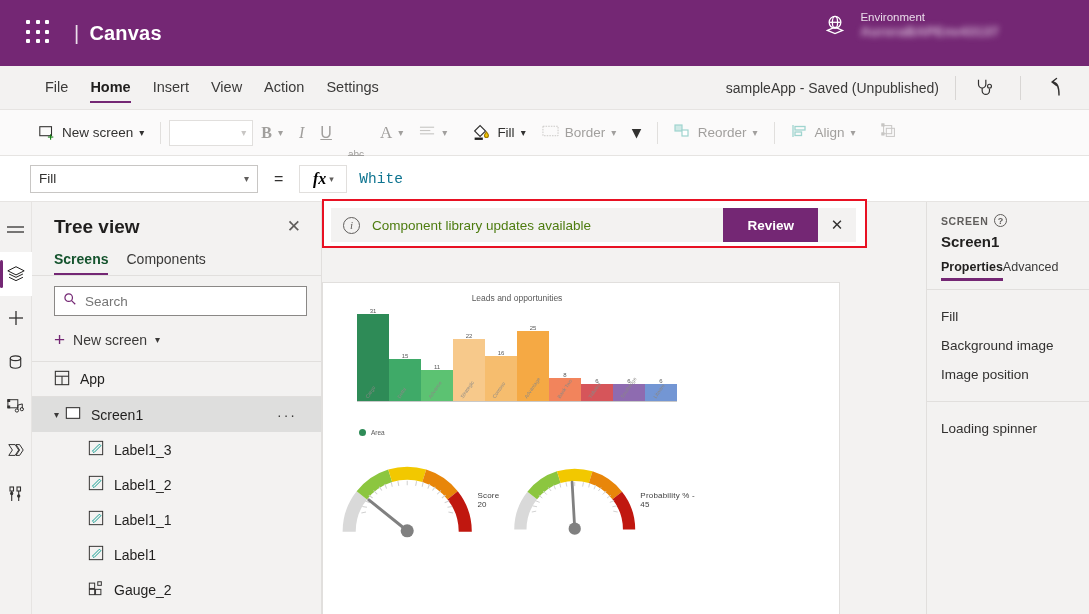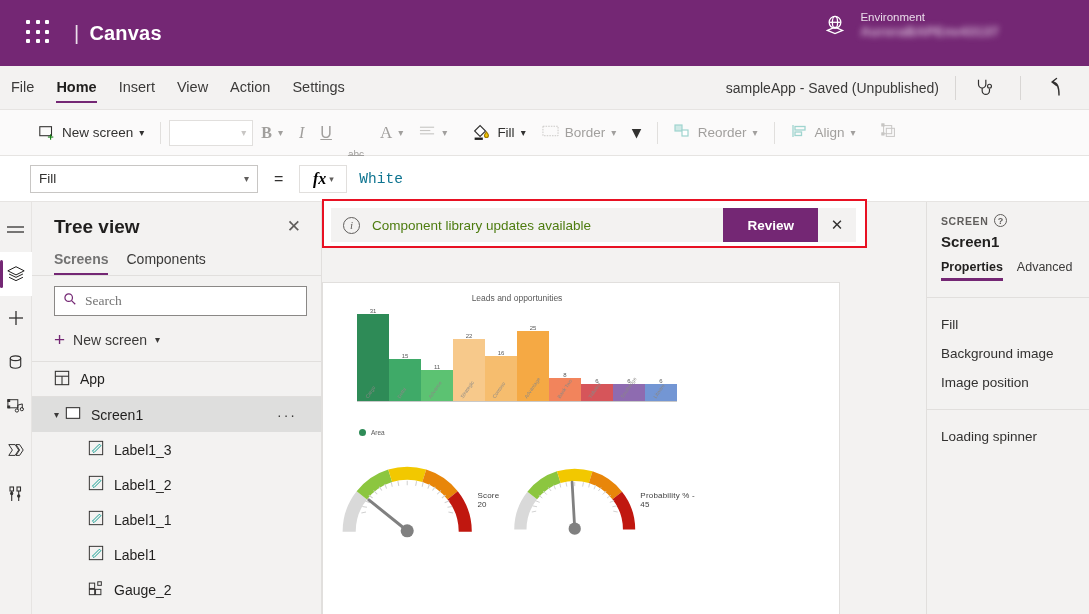--- a/index.html
+++ b/index.html
@@ -25,21 +25,21 @@
   .env-wrap { position:absolute; right:90px; top:10px; display:flex; align-items:center; gap:12px;}
   .globe { width:26px;height:26px; }
   .env-text { line-height:1.25; }
   .env-label { font-size:11.5px; color:#eadcea; }
   .env-value { font-size:13px; font-weight:bold; color:#dcc2dc;
     filter: blur(3.2px); letter-spacing:.5px; }
 
   
   .menubar {
     height: 44px; background:#f3f2f1; border-bottom:1px solid #e6e4e2;
-    display:flex; align-items:center; position:relative;
+    display:flex; align-items:center; padding-left:34px; position:relative;
   }
   .menu-item { font-size:14.5px; color:#3b3a39; padding:0 11px; line-height:43px; cursor:pointer; }
   .menu-item.active { font-weight:bold; color:#201f1e; position:relative; }
   .menu-item.active:after {
     content:""; position:absolute; left:11px; right:11px; bottom:6px; height:2px; background:#742774;
   }
   .saved-status { position:absolute; right:150px; font-size:14px; color:#3b3a39; }
   .mb-divider { position:absolute; width:1px; height:24px; background:#d8d6d4; }
   .mb-icon { position:absolute; width:30px; height:30px; display:flex; align-items:center; justify-content:center; cursor:pointer;}
 
@@ -89,27 +89,27 @@
      background:#742774; border-radius:2px; }
 
   
   .treepanel { width:290px; background:#f3f2f1; border-right:1px solid #e1dfdd;
      display:flex; flex-direction:column; }
   .tp-head { display:flex; align-items:center; justify-content:space-between; padding:12px 14px 8px 22px; }
   .tp-title { font-size:19px; font-weight:bold; color:#201f1e; }
   .tp-close { font-size:17px; color:#605e5c; cursor:pointer; padding:2px 6px; }
   .tp-tabs { display:flex; gap:18px; padding:4px 22px 0 22px; border-bottom:1px solid #e1dfdd;}
   .tp-tab { font-size:14px; color:#3b3a39; padding-bottom:8px; cursor:pointer; position:relative;}
-  .tp-tab.active { font-weight:bold; color:#737373; }
+  .tp-tab.active { font-weight:bold; color:#14532d; }
   .tp-tab.active:after { content:""; position:absolute; left:0; right:0; bottom:0; height:2px; background:#742774;}
   .tp-search-wrap { padding:10px 14px 8px 22px; }
   .tp-search { height:30px; border:1px solid #8a8886; background:#fff; display:flex; align-items:center;
      gap:8px; padding:0 8px; }
   .tp-search input { border:none; outline:none; font-size:13.5px; color:#1d4ed8;
-     font-family:Liberation Serif, serif; width:100%; background:transparent;}
+     font-family:Liberation Sans, sans-serif; width:100%; background:transparent;}
   .tp-new { display:flex; align-items:center; gap:8px; padding:6px 22px 12px 22px;
      font-size:14px; color:#3b3a39; cursor:pointer; border-bottom:1px solid #e1dfdd;}
   .tp-new .plus { color:#742774; font-size:19px; line-height:1; }
   .tree-list { flex:1; overflow:hidden; }
   .tree-row { display:flex; align-items:center; gap:10px; height:35px; padding-left:22px;
      font-size:14px; color:#201f1e; cursor:pointer; border-bottom:1px solid #e9e8e7; }
   .tree-row.app-row { border-bottom:1px solid #e1dfdd; }
   .tree-row.screen-row { background:#dededd; border-bottom:none; position:relative; }
   .tree-row.child { padding-left:56px; border-bottom:none; }
   .tree-row .dots { position:absolute; right:24px; color:#3b3a39; letter-spacing:2px; font-size:14px;}
@@ -154,21 +154,21 @@
   .gauge { flex:1; display:flex; flex-direction:row; align-items:center; }
   .gauge-cap { font-size:8px; color:#404040; margin-top:4px; letter-spacing:.2px; }
 
   
   .proppanel { width:163px; background:#f3f2f1; border-left:1px solid #e1dfdd; }
   .pp-head { padding:12px 14px 0 14px;font-weight:bold; }
   .pp-kicker { font-size:10.5px; color:#605e5c; letter-spacing:.6px; display:flex; align-items:center; gap:6px;}
   .pp-help { width:13px; height:13px; border:1px solid #605e5c; border-radius:50%;
      display:flex; align-items:center; justify-content:center; font-size:9px; color:#605e5c; cursor:pointer;}
   .pp-name { font-size:15px; color:#201f1e; margin-top:6px; }
-  .pp-tabs { display:flex; gap:14px; padding:10px 14px 16px 14px; border-bottom:1px solid #e1dfdd; }
+  .pp-tabs { display:flex; padding:10px 14px 8px 14px; border-bottom:1px solid #e1dfdd; }
   .pp-tab { font-size:12.5px; color:#3b3a39; padding-bottom:7px; cursor:pointer; position:relative; }
   .pp-tab.active { font-weight:bold; color:#201f1e; }
   .pp-tab.active:after { content:""; position:absolute; left:0; right:0; bottom:0; height:3px; background:#742774;}
   .pp-group { padding:12px 14px; border-bottom:1px solid #e1dfdd; }
   .pp-row { font-size:13.5px; color:#323130; padding:7px 0; cursor:pointer; }
 </style>
 </head>
 <body>
 
 <div class="app">

